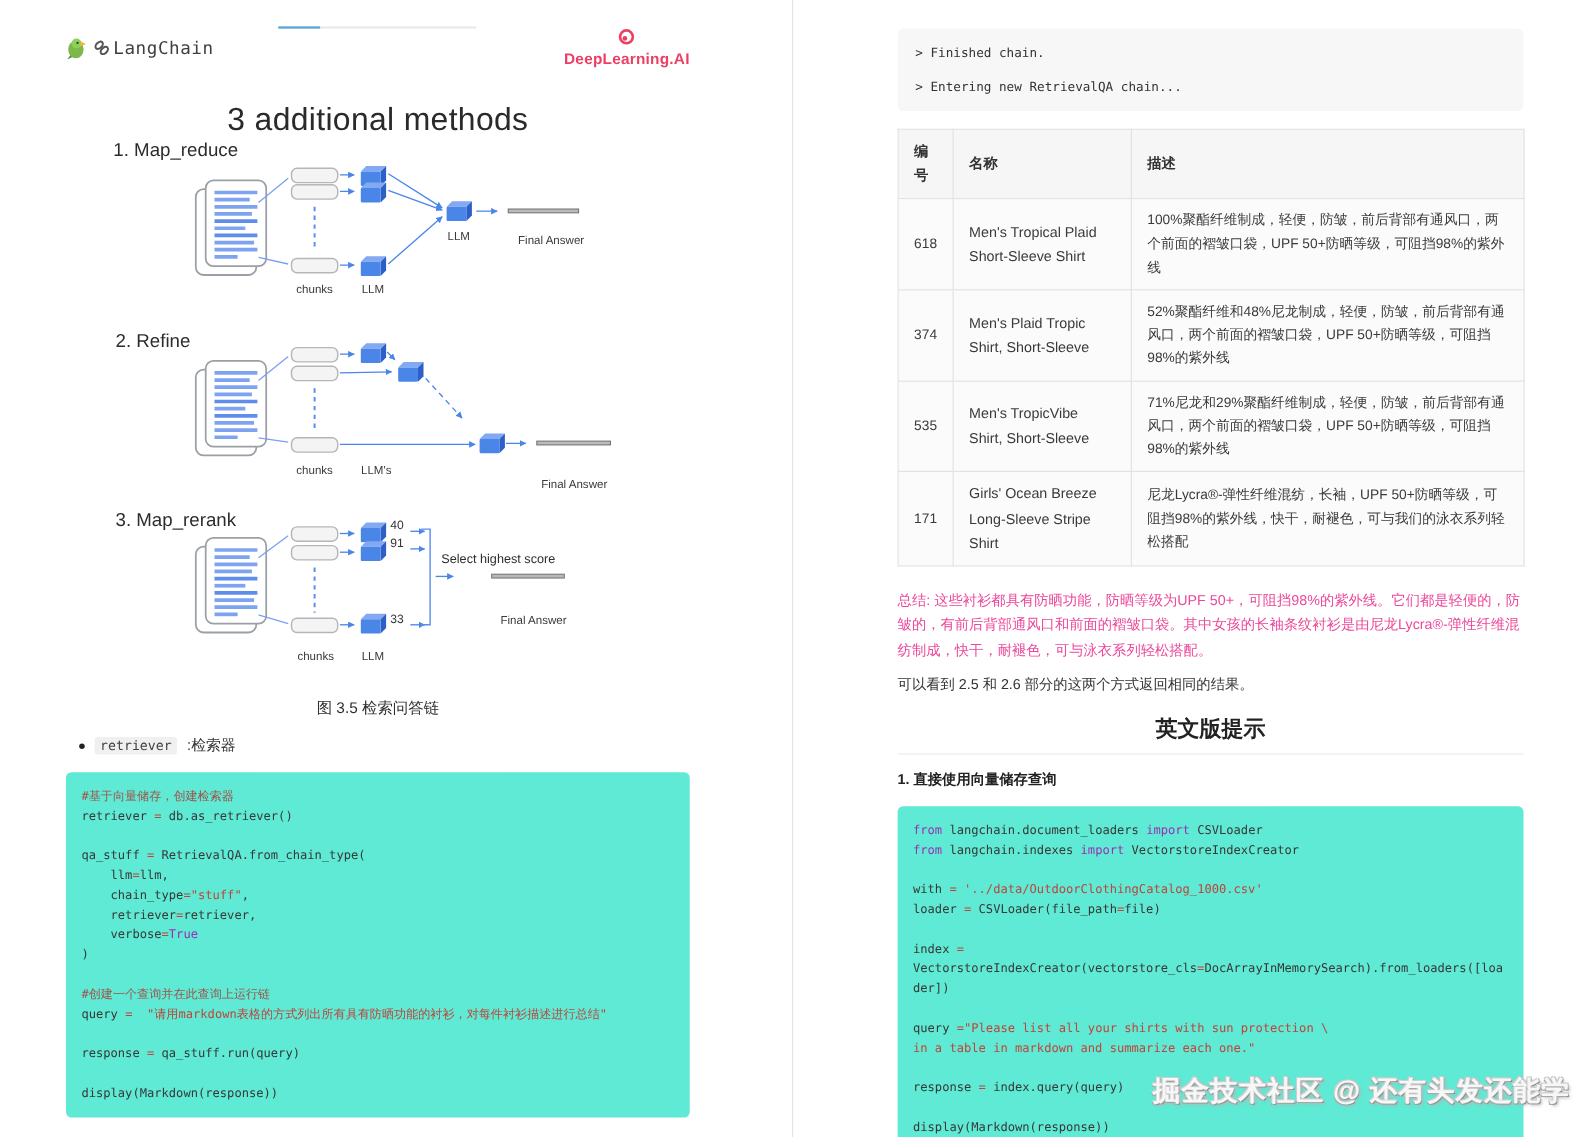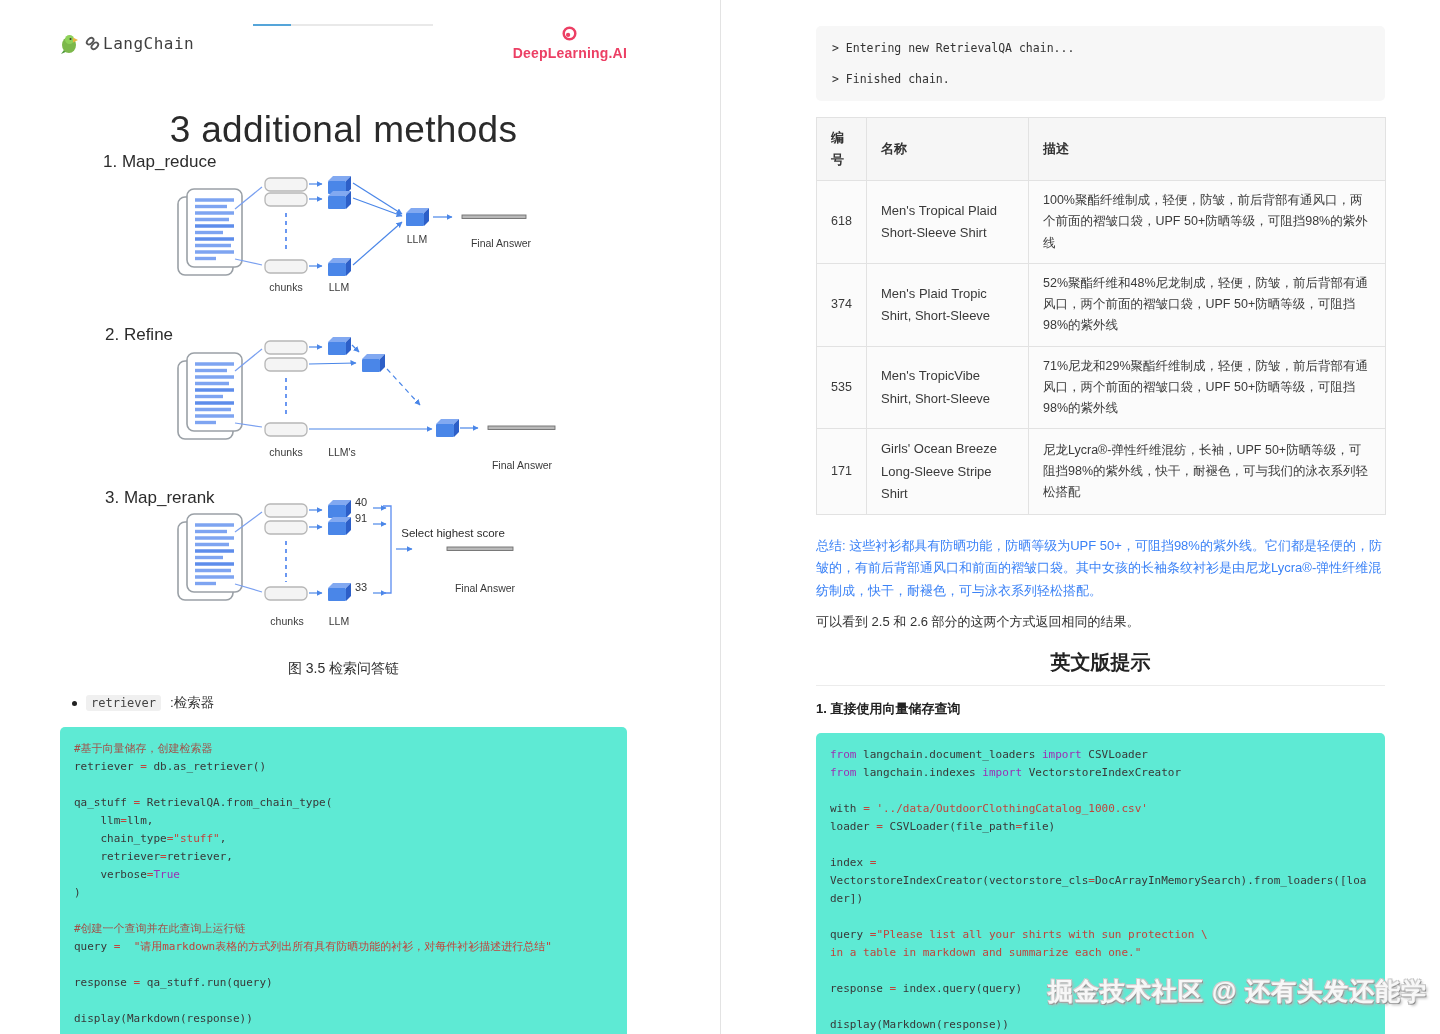--- a/index.html
+++ b/index.html
@@ -15,21 +15,21 @@
   .divider { position:absolute; left:720px; top:0; width:1px; height:1034px; background:#e3e3e3; }
 
   
   .left-col { position:absolute; left:60px; top:0; width:567px; }
   .logo-row { display:flex; justify-content:space-between; align-items:center; margin-top:26px; }
   .lc-logo { display:flex; align-items:center; gap:3px; }
   .lc-text { font-family:"DejaVu Sans Mono", monospace; font-size:16px; color:#3f3f3f; letter-spacing:.5px; }
   .dl-logo { display:flex; align-items:center; gap:4px;flex-direction:column; }
   .dl-text { font-size:14px; font-weight:bold; color:#ec3f64; letter-spacing:.2px; }
 
-  .slide-title { text-align:center; font-size:37px; font-weight:500; color:#2a2a2a; margin-top:48px; letter-spacing:.3px; }
+  .slide-title { text-align:center; font-size:29px; font-weight:500; color:#2a2a2a; margin-top:32px; letter-spacing:.3px; }
 
   .diagram { display:block; }
   .d2 { margin-top:20px; } .d3 { margin-top:13px; }
   svg text { font-family:"Liberation Sans", sans-serif; fill:#3c3c3c; }
   .dg-title { font-size:17px; font-weight:500; fill:#2c2c2c; }
   .dg-label { font-size:10.5px; fill:#3a3a3a; }
   .dg-score { font-size:11px; fill:#333; }
   .dg-select { font-size:11.5px; font-weight:500; fill:#2d2d2d; }
 
   .fig-caption { text-align:center; font-size:14px; color:#2f2f2f; margin-top:24px; }
@@ -55,21 +55,21 @@
                 font-family:"DejaVu Sans Mono", monospace; font-size:11.5px; color:#333; }
   .out-line + .out-line { margin-top:17px; }
 
   table.result { border-collapse:collapse; table-layout:fixed; width:569px; margin-top:16px; font-size:12.5px; }
   table.result th, table.result td { border:1px solid #e2e2e2; padding:9px 14px; text-align:left; vertical-align:middle; line-height:1.7; }
   table.result th { background:#f6f6f6; font-weight:bold; color:#333; font-size:13px; }
   table.result td { background:#fbfbfb; color:#3a3a3a; }
   col.c-id { width:50px; } col.c-name { width:162px; } col.c-desc { width:357px; }
   td.col1 { font-size:13px; color:#3a3a3a; }
 
-  .summary-par { margin-top:20px; font-size:13px; line-height:1.75; color:#3b82f6; }
+  .summary-par { margin-top:20px; font-size:13px; line-height:1.75; color:#ec4899; }
   .note-par { margin-top:8px; font-size:13px; line-height:1.7; color:#333; }
   .section-h2 { margin-top:16px; font-size:20px; font-weight:bold; color:#222;
                 padding-bottom:9px; border-bottom:1px solid #ececec;text-align:center; }
   .sub-h { margin-top:14px; font-size:13px; font-weight:bold; color:#222; }
 
   
   .watermark { position:absolute; left:1048px; top:975px; font-size:25px; font-weight:bold;
                color:#f7f7f7; letter-spacing:1px; white-space:nowrap;
                text-shadow:-1px -1px 0 #cfcfcf, 1px -1px 0 #c4c4c4, -1px 1px 0 #a8a8a8, 1px 1px 0 #8f8f8f, 2px 2px 3px #b5b5b5; }
 </style>
@@ -251,22 +251,22 @@
 <span class="tk-p">query </span><span class="tk-o">=</span><span class="tk-p">  </span><span class="tk-s">"请用markdown表格的方式列出所有具有防晒功能的衬衫，对每件衬衫描述进行总结"</span>
 
 <span class="tk-p">response </span><span class="tk-o">=</span><span class="tk-p"> qa_stuff.run(query)</span>
 
 <span class="tk-p">display(Markdown(response))</span></pre>
   </div>
 
   <div class="right-col">
 
     <div class="output-box">
+      <div class="out-line">&gt; Finished chain.</div>
       <div class="out-line">&gt; Entering new RetrievalQA chain...</div>
-      <div class="out-line">&gt; Finished chain.</div>
     </div>
 
     <table class="result">
       <colgroup>
           <col class="c-id">
           <col class="c-name">
           <col class="c-desc">
         </colgroup>
       <thead>
         <tr>

